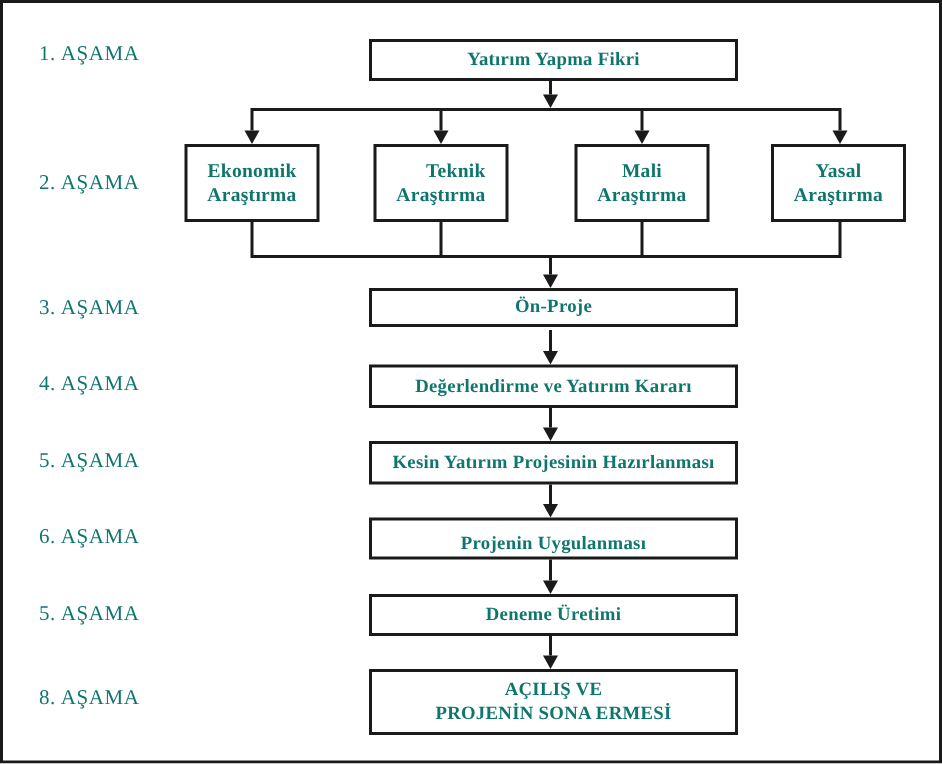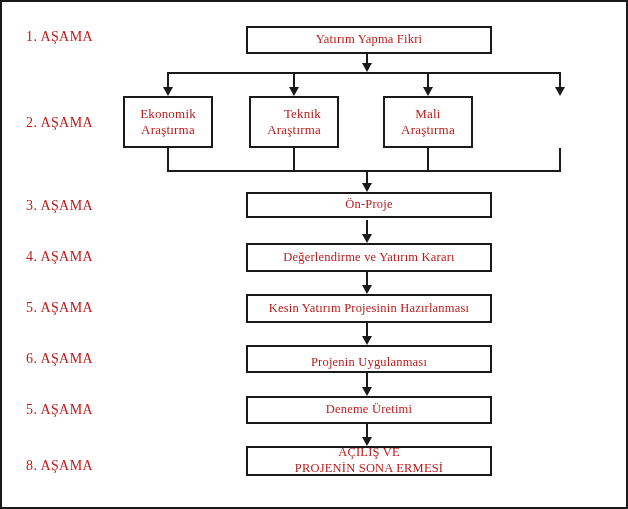--- a/index.html
+++ b/index.html
@@ -4,53 +4,53 @@
 <style>
   html, body { margin: 0; padding: 0; background: #ffffff; }
   .canvas {
     position: relative;
     width: 628px;
     height: 509px;
     background: #ffffff;
     border: 2px solid #1a1a1a;
     box-sizing: border-box;
     font-family: "Liberation Serif", "DejaVu Serif", serif;
-    color: #b91c1c;
+    color: #0f766e;
     overflow: hidden;
   }
   .stage-label {
     position: absolute;
     left: 24px;
     font-size: 14px;
     letter-spacing: 0.4px;
     white-space: nowrap;
   }
   .box {
     position: absolute;
     border: 2px solid #1a1a1a;
     background: #ffffff;
     box-sizing: border-box;
     display: flex;
     flex-direction: column;
     align-items: center;
     justify-content: center;
     text-align: center;
-    font-weight: normal;
+    font-weight: bold;
     line-height: 1.25;
     letter-spacing: 0.2px;
   }
   .box.wide  { left: 244px; width: 246px; font-size: 12.5px; white-space: nowrap; }
   .box.small { top: 94px; height: 52px; width: 90px; font-size: 13px; padding: 0 16px; }
   .b1 { top: 24px;  height: 28px; }
   .b3 { top: 190px; height: 26px; }
   .b4 { top: 241px; height: 29px; }
   .b5 { top: 292px; height: 29px; }
   .b6 { top: 343px; height: 28px; justify-content: flex-end; }
   .b7 { top: 394px; height: 28px; }
-  .b8 { top: 444px; height: 30px; white-space: normal; font-size: 13px; }
+  .b8 { top: 444px; height: 44px; white-space: normal; font-size: 13px; }
   .r2a { left: 121px; }
   .r2b { left: 247px; text-align: right; }
   .r2c { left: 381px; }
   .r2d { left: 512px; width: 92px; }
   .vline { position: absolute; width: 2px; background: #1a1a1a; }
   .hline { position: absolute; height: 2px; background: #1a1a1a; }
   .arrow-down {
     position: absolute;
     width: 0; height: 0;
     border-left: 5px solid transparent;
@@ -92,20 +92,23 @@
 
   <div class="box small r2a">
     <span>Ekonomik Araştırma</span>
   </div>
   <div class="box small r2b">
     <span>Teknik Araştırma</span>
   </div>
   <div class="box small r2c">
     <span>Mali Araştırma</span>
   </div>
+  <div class="box small r2d">
+    <span>Yasal Araştırma</span>
+  </div>
 
   <div class="vline" style="left:165px; top:146px; height:22px;"></div>
   <div class="vline" style="left:291px; top:146px; height:22px;"></div>
   <div class="vline" style="left:425px; top:146px; height:22px;"></div>
   <div class="vline" style="left:557px; top:146px; height:22px;"></div>
   <div class="hline" style="left:165px; top:168px; width:394px;"></div>
 
   <div class="vline" style="left:364px; top:170px; height:11px;"></div>
   <div class="arrow-down" style="left:360px; top:181px;"></div>
 

